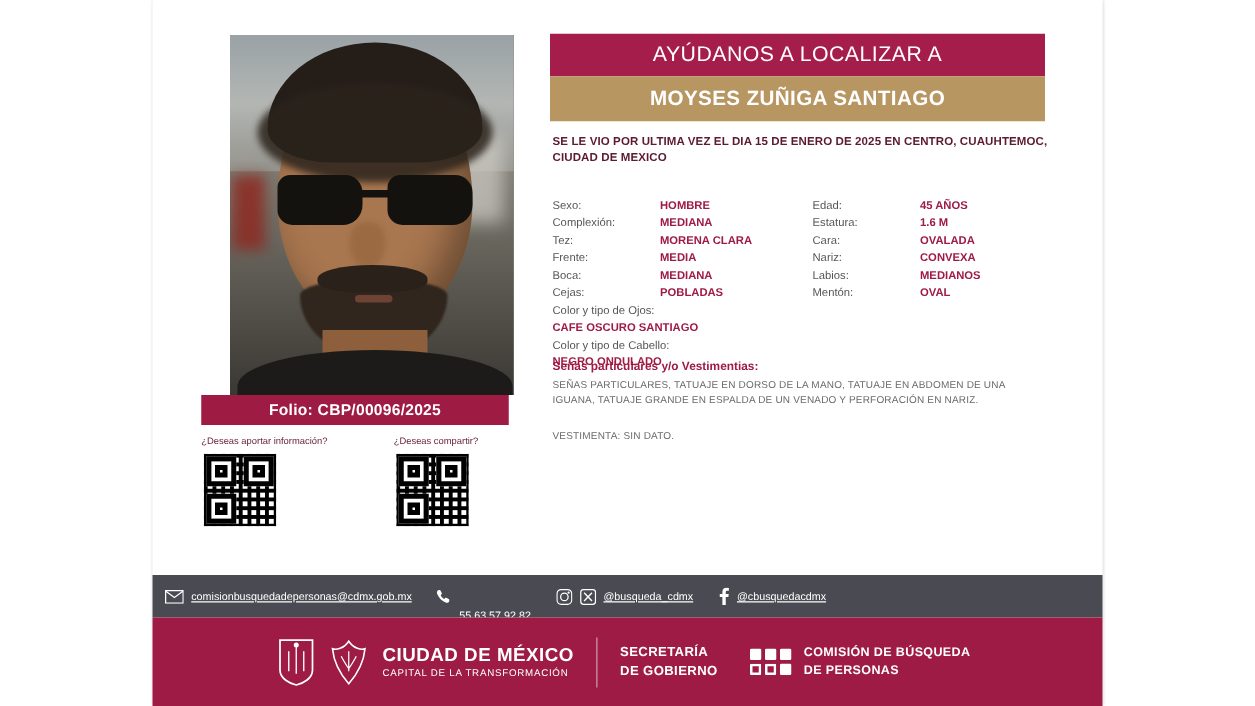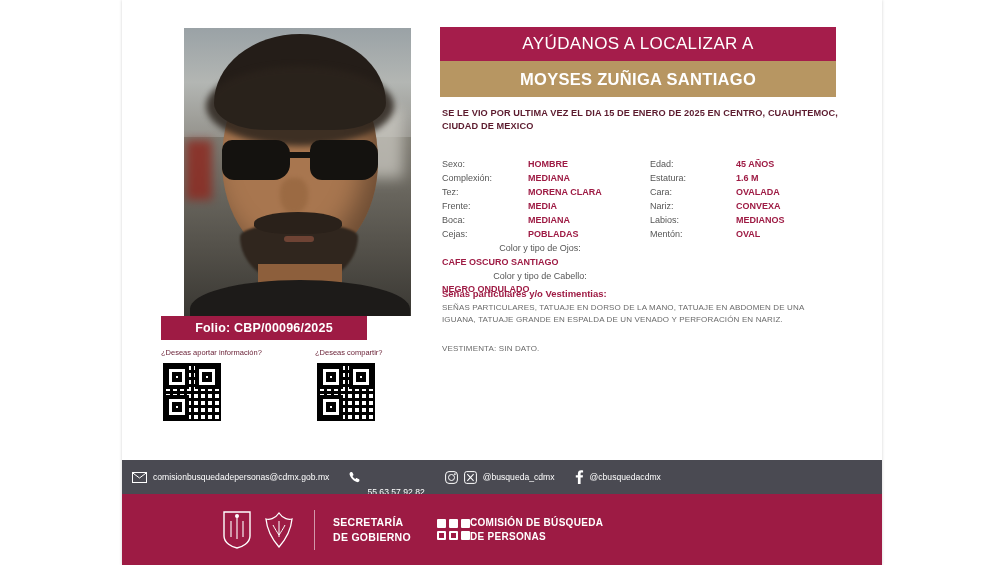--- a/index.html
+++ b/index.html
@@ -174,21 +174,21 @@
     height: 48px;
     background: #1d1b19;
     border-radius: 50% 50% 0 0 / 60% 60% 0 0;
   }
 
   
   .folio {
     position: absolute;
     left: 39px;
     top: 316px;
-    width: 206px;
+    width: 246px;
     height: 24px;
     background: #9e1b44;
     color: #ffffff;
     font-size: 12.5px;
     font-weight: bold;
     display: flex;
     align-items: center;
     justify-content: center;
     letter-spacing: .2px;
   }
@@ -288,21 +288,21 @@
   }
   .attrs .col-right {
     position: absolute; left: 208px; top: 0; width: 190px;
   }
   .row {
     display: flex;
     line-height: 1.55;
   }
   .row .k { width: 86px; color: #565656; }
   .row .v { color: #9e1b44; font-weight: bold; }
-  .stack-k { color: #565656; line-height: 1.55; text-align: center; }
+  .stack-k { color: #565656; line-height: 1.55; }
   .stack-v { color: #9e1b44; font-weight: bold; line-height: 1.55; }
 
   .senas-title {
     position: absolute;
     left: 320px;
     top: 288px;
     font-size: 9.5px;
     font-weight: bold;
     color: #9e1b44;
   }
@@ -331,20 +331,21 @@
     position: absolute;
     left: 0;
     top: 460px;
     width: 760px;
     height: 34px;
     background: #4a4a52;
     color: #ffffff;
     display: flex;
     align-items: center;
     font-size: 8.6px;
+    text-decoration: underline;
   }
   .contact-item {
     display: flex;
     align-items: center;
     gap: 6px;
     padding: 0 10px;
     white-space: nowrap;
   }
   .contact-item .lines { display: flex; flex-direction: column; line-height: 1.35; margin-top: 44px; }
   .ic { display: inline-block; line-height: 0; }
@@ -370,21 +371,21 @@
   }
   .cdmx-text .l1 { font-size: 15px; font-weight: bold; letter-spacing: .4px; }
   .cdmx-text .l2 { font-size: 7.8px; letter-spacing: .6px; margin-top: 1px; }
   .divider {
     width: 1px;
     height: 40px;
     background: rgba(255,255,255,.55);
     margin: 0 18px;
   }
   .sec-text { font-size: 10.5px; font-weight: bold; line-height: 1.35; letter-spacing: .3px; }
-  .com-block { display: flex; align-items: center; margin-left: 26px; }
+  .com-block { display: flex; align-items: center; gap: 10px; margin-left: 26px; }
   .com-text { font-size: 10px; font-weight: bold; line-height: 1.35; letter-spacing: .3px; }
   .dots-logo { display: grid; grid-template-columns: repeat(3, 9px); gap: 3px; }
   .dots-logo i { display: block; width: 9px; height: 9px; background: #fff; border-radius: 1px; }
   .dots-logo i.hole { background: #9d1b44; box-shadow: inset 0 0 0 2px #fff; }
 </style>
 </head>
 <body>
 
 <div id="poster">
   <div class="sheet">
@@ -547,20 +548,24 @@
             <path d="M15 7 v22 M9 11 v16 M21 11 v16" stroke="#fff" stroke-width="1.1"></path>
             <circle cx="15" cy="6" r="2" fill="#fff"></circle>
           </svg>
         </span>
         <span class="ic">
           <svg width="34" height="40" viewBox="0 0 34 40">
             <path d="M17 3 c4 6 10 7 13 6 -1 11-6 20-13 28 C10 29 5 20 4 9 7 10 13 9 17 3 Z" fill="none" stroke="#fff" stroke-width="1.3"></path>
             <path d="M17 11 v16 M11 15 c2 4 4 7 6 10 M23 15 c-2 4-4 7-6 10" stroke="#fff" stroke-width="1"></path>
           </svg>
         </span>
+        <div class="cdmx-text">
+          <div class="l1">CIUDAD DE MÉXICO</div>
+          <div class="l2">CAPITAL DE LA TRANSFORMACIÓN</div>
+        </div>
       </div>
       <div class="divider"></div>
       <div class="sec-text">
         <div>SECRETARÍA</div>
         <div>DE GOBIERNO</div>
       </div>
       <div class="com-block">
         <div class="dots-logo">
           <i></i>
             <i></i>

